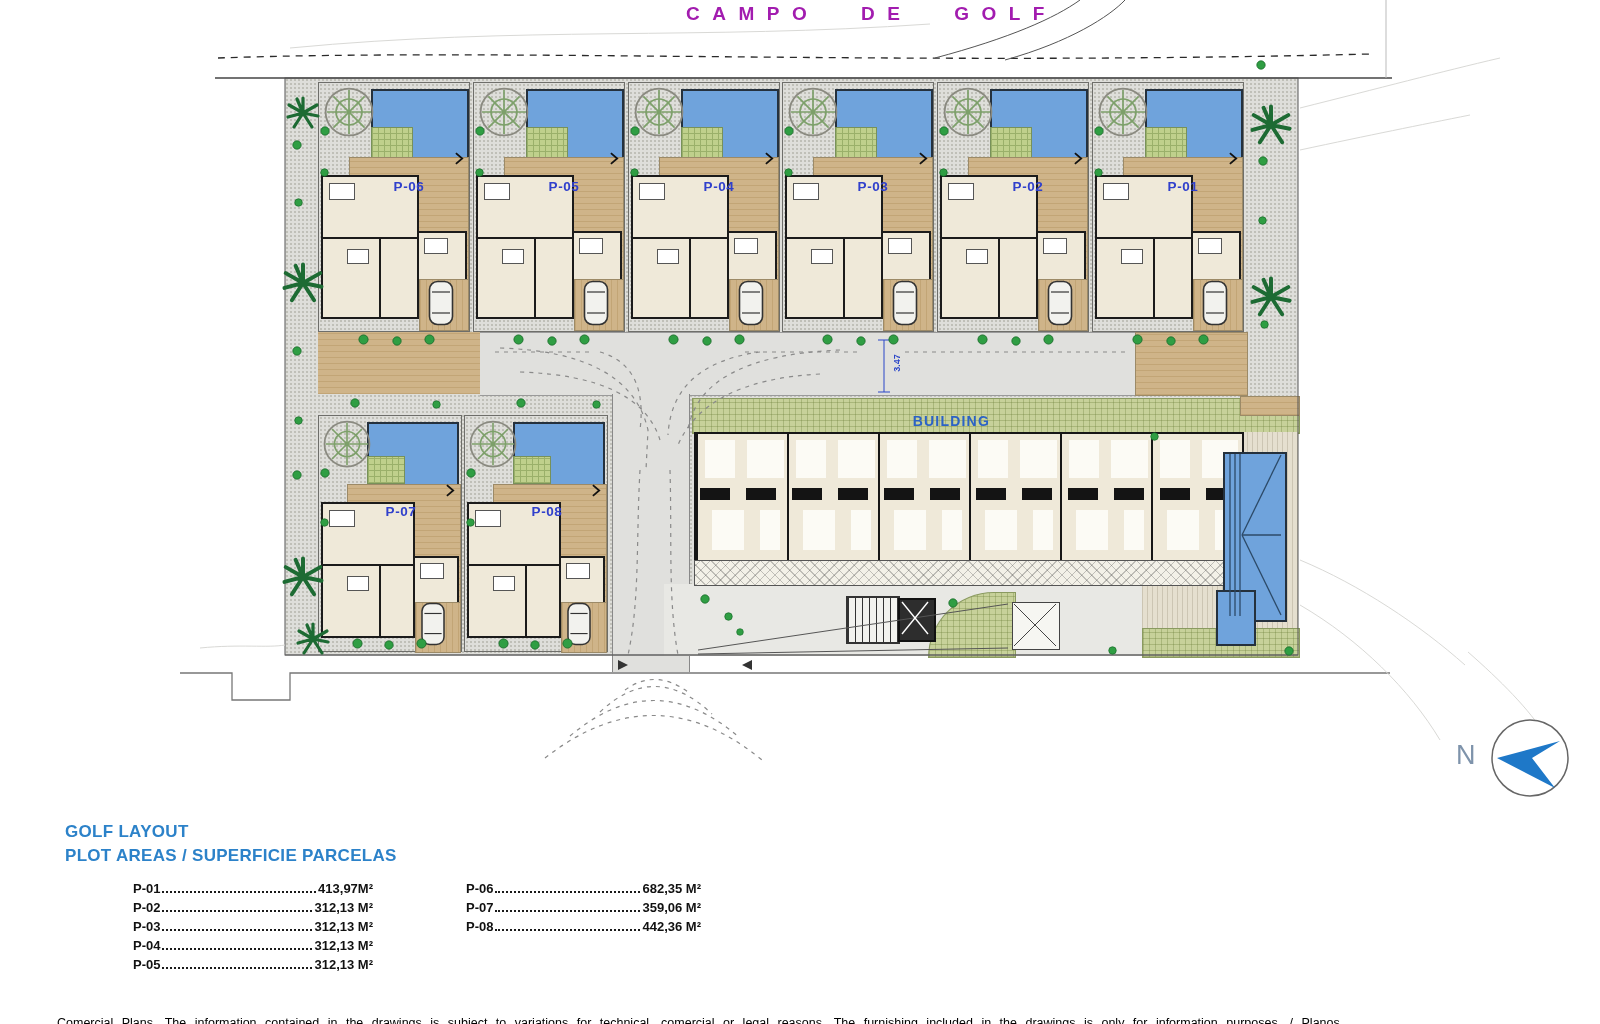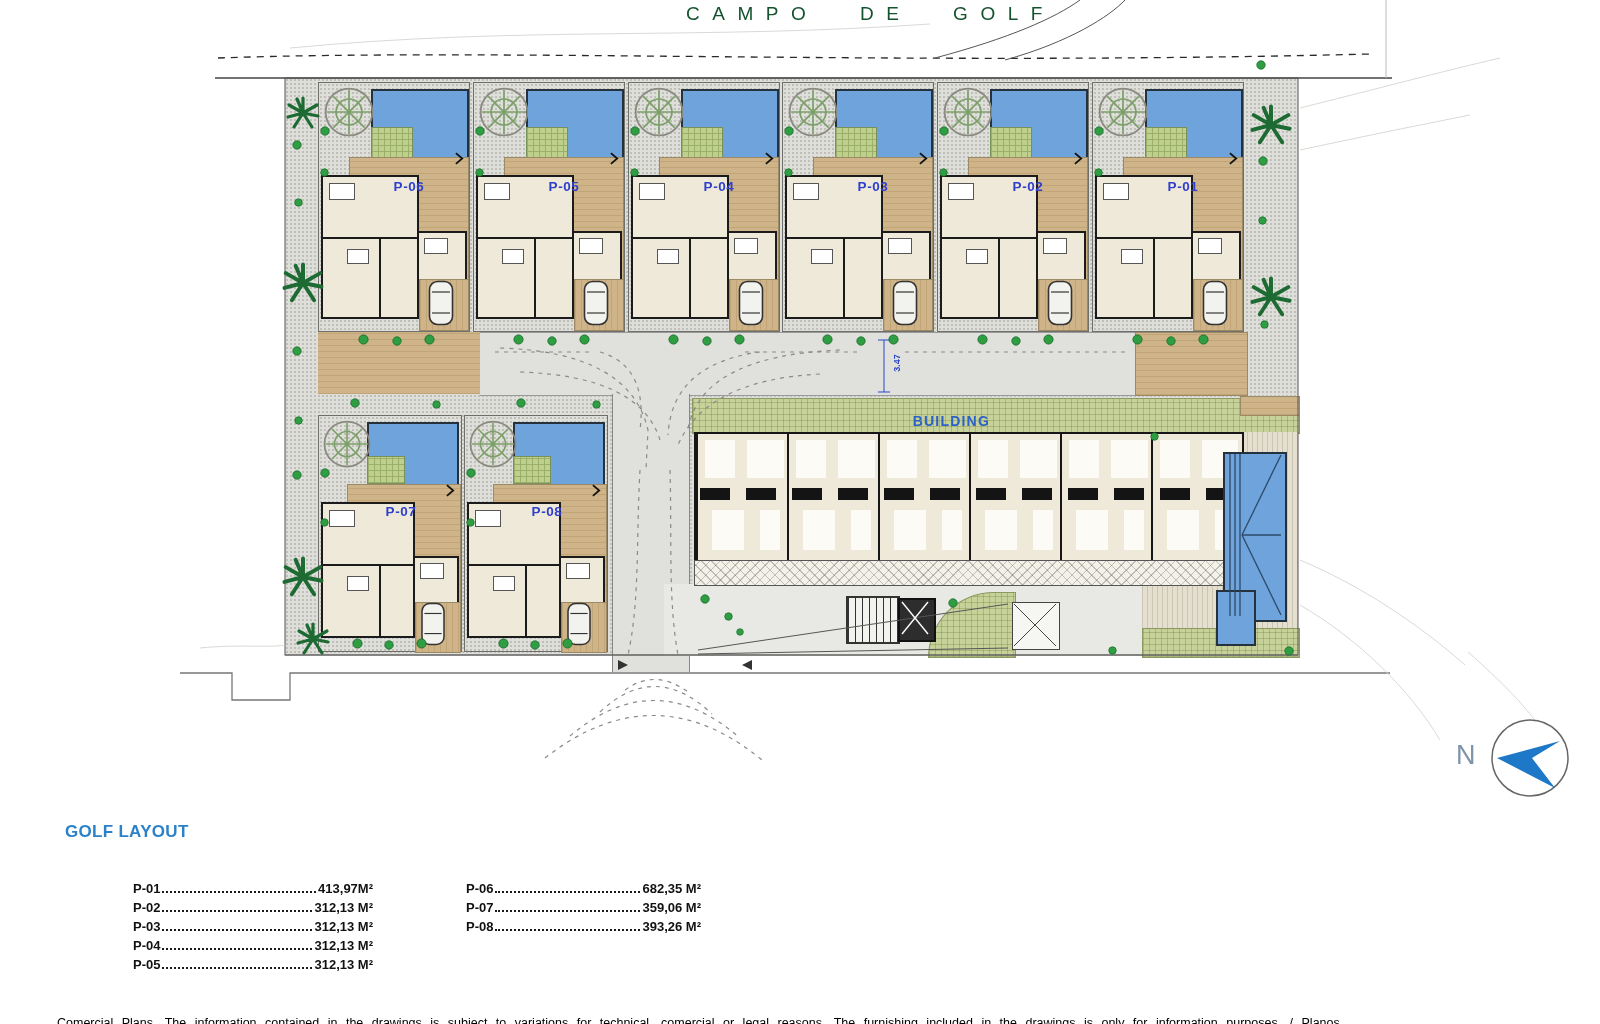--- a/index.html
+++ b/index.html
@@ -58,21 +58,21 @@
   .bldg>div{position:absolute;left:4px;right:4px;}
   .bldg .ru{top:6px;height:38px;background:repeating-linear-gradient(90deg,rgba(0,0,0,0) 0 5px,#fcfbf5 5px 35px,rgba(0,0,0,0) 35px 47px,#fcfbf5 47px 84px,rgba(0,0,0,0) 84px 91px);outline:none;}
   .bldg .rm{top:54px;height:12px;background:repeating-linear-gradient(90deg,#141414 0 30px,transparent 30px 46px);}
   .bldg .rl{top:76px;height:40px;background:repeating-linear-gradient(90deg,rgba(0,0,0,0) 0 12px,#fcfbf5 12px 44px,rgba(0,0,0,0) 44px 60px,#fcfbf5 60px 80px,rgba(0,0,0,0) 80px 91px);}
   .stairsbox{background:repeating-linear-gradient(90deg,#333 0 1px,transparent 1px 7px),#f2f2ee;border:2px solid #333;}
   .elevbox{background:#2d2d2d;border:2px solid #111;}
   .sstruct{background:#f6f6f2;border:1.5px solid #444;}
   .poolrect{background:#6fa3dc;border:2px solid #25313d;}
 
   
-  .golf-title{font-size:19px;letter-spacing:12.5px;word-spacing:24px;color:#14532d;white-space:nowrap;}
+  .golf-title{font-size:19px;letter-spacing:12.5px;word-spacing:24px;color:#a21caf;white-space:nowrap;font-weight:bold;}
   .bldg-lbl{font-weight:bold;font-size:14px;letter-spacing:1.2px;color:#2b62c6;text-align:right;}
   .dim{font-size:9px;font-weight:bold;color:#2b46c8;transform:rotate(-90deg);}
   .nlabel{font-size:27px;color:#7e93ab;}
   .lg-title{font-weight:bold;font-size:17px;color:#2c82c9;line-height:24px;letter-spacing:.3px;}
   .lg-col{position:absolute;width:240px;}
   .lg-row{display:flex;align-items:flex-end;font-weight:bold;font-size:13px;color:#111;height:19px;}
   .leader{flex:1;border-bottom:2px dotted #1a1a1a;margin:0 2px 3px 2px;}
   .footer-text{font-size:12.5px;color:#000;white-space:nowrap;overflow:hidden;word-spacing:5px;}
   svg.overlay{position:absolute;left:0;top:0;pointer-events:none;}
   .txt{position:absolute;z-index:6;}
@@ -382,20 +382,21 @@
       <polygon points="1497,758 1560,741 1532,758 1555,788" fill="#1e78c8"></polygon>
     </g>
   </svg>
 
   <div class="txt bldg-lbl" style="left:860px;top:413px;width:130px">BUILDING</div>
   <div class="txt dim" style="left:888px;top:358px">3.47</div>
   <div class="txt nlabel" style="left:1456px;top:740px">N</div>
 
   <div class="txt" style="left:65px;top:820px">
     <div class="lg-title">GOLF LAYOUT</div>
+    <div class="lg-title">PLOT AREAS / SUPERFICIE PARCELAS</div>
   </div>
   <div class="lg-col txt" style="left:133px;top:877px">
     <div class="lg-row">
         <span>P-01</span>
         <span class="leader"></span>
         <span>413,97M²</span>
       </div>
     <div class="lg-row">
         <span>P-02</span>
         <span class="leader"></span>
@@ -424,19 +425,19 @@
         <span>682,35 M²</span>
       </div>
     <div class="lg-row">
         <span>P-07</span>
         <span class="leader"></span>
         <span>359,06 M²</span>
       </div>
     <div class="lg-row">
         <span>P-08</span>
         <span class="leader"></span>
-        <span>393,26 M²</span>
+        <span>442,36 M²</span>
       </div>
   </div>
 
   <div class="txt footer-text" style="left:57px;top:1016px;width:1543px">Comercial Plans. The information contained in the drawings is subject to variations for technical, comercial or legal reasons. The furnishing included in the drawings is only for information purposes. / Planos</div>
 
 </div>
 
 </body></html>

